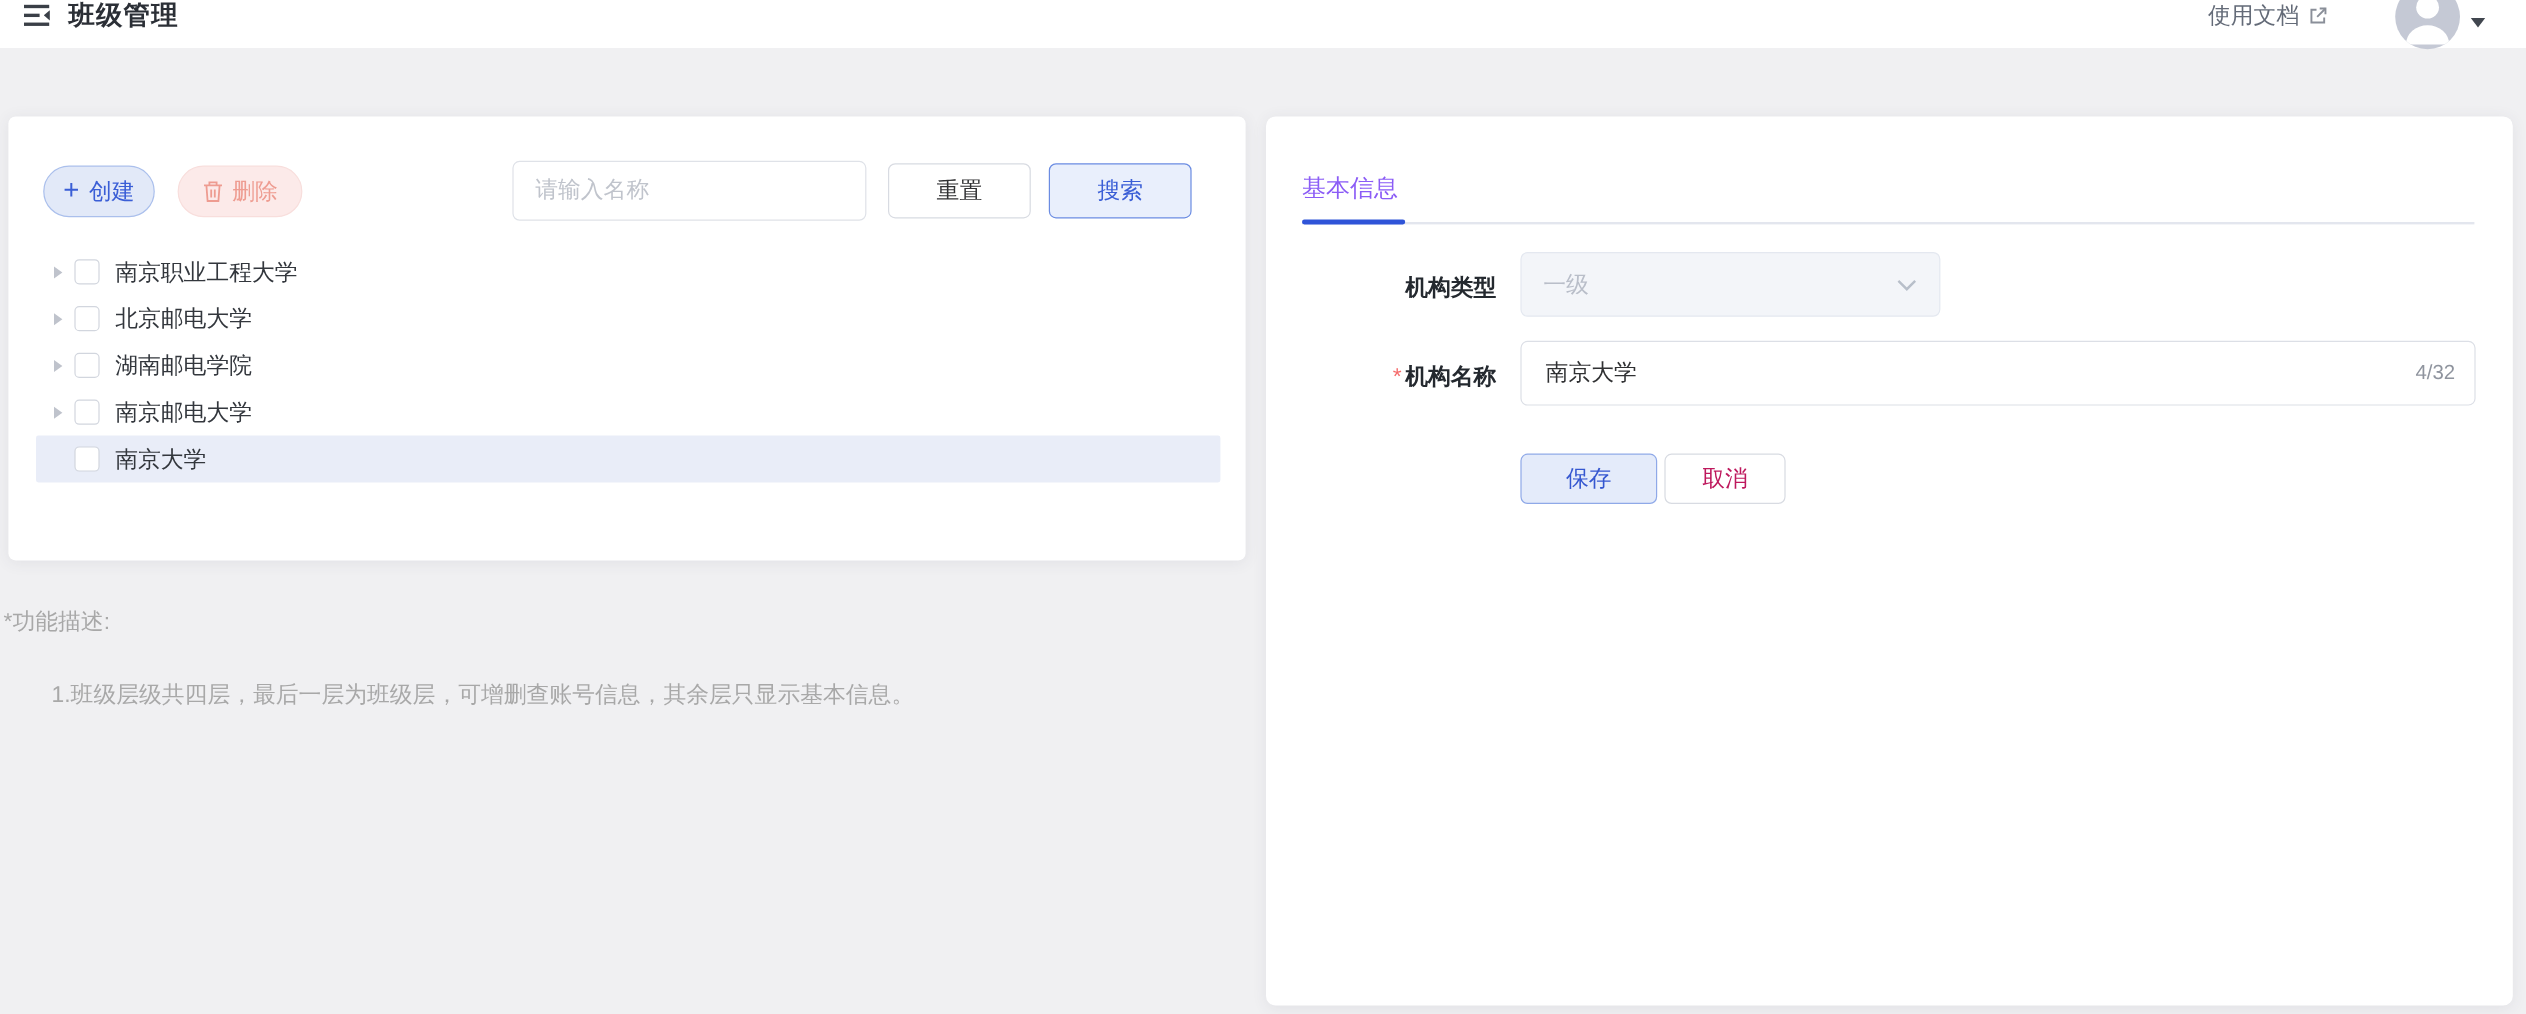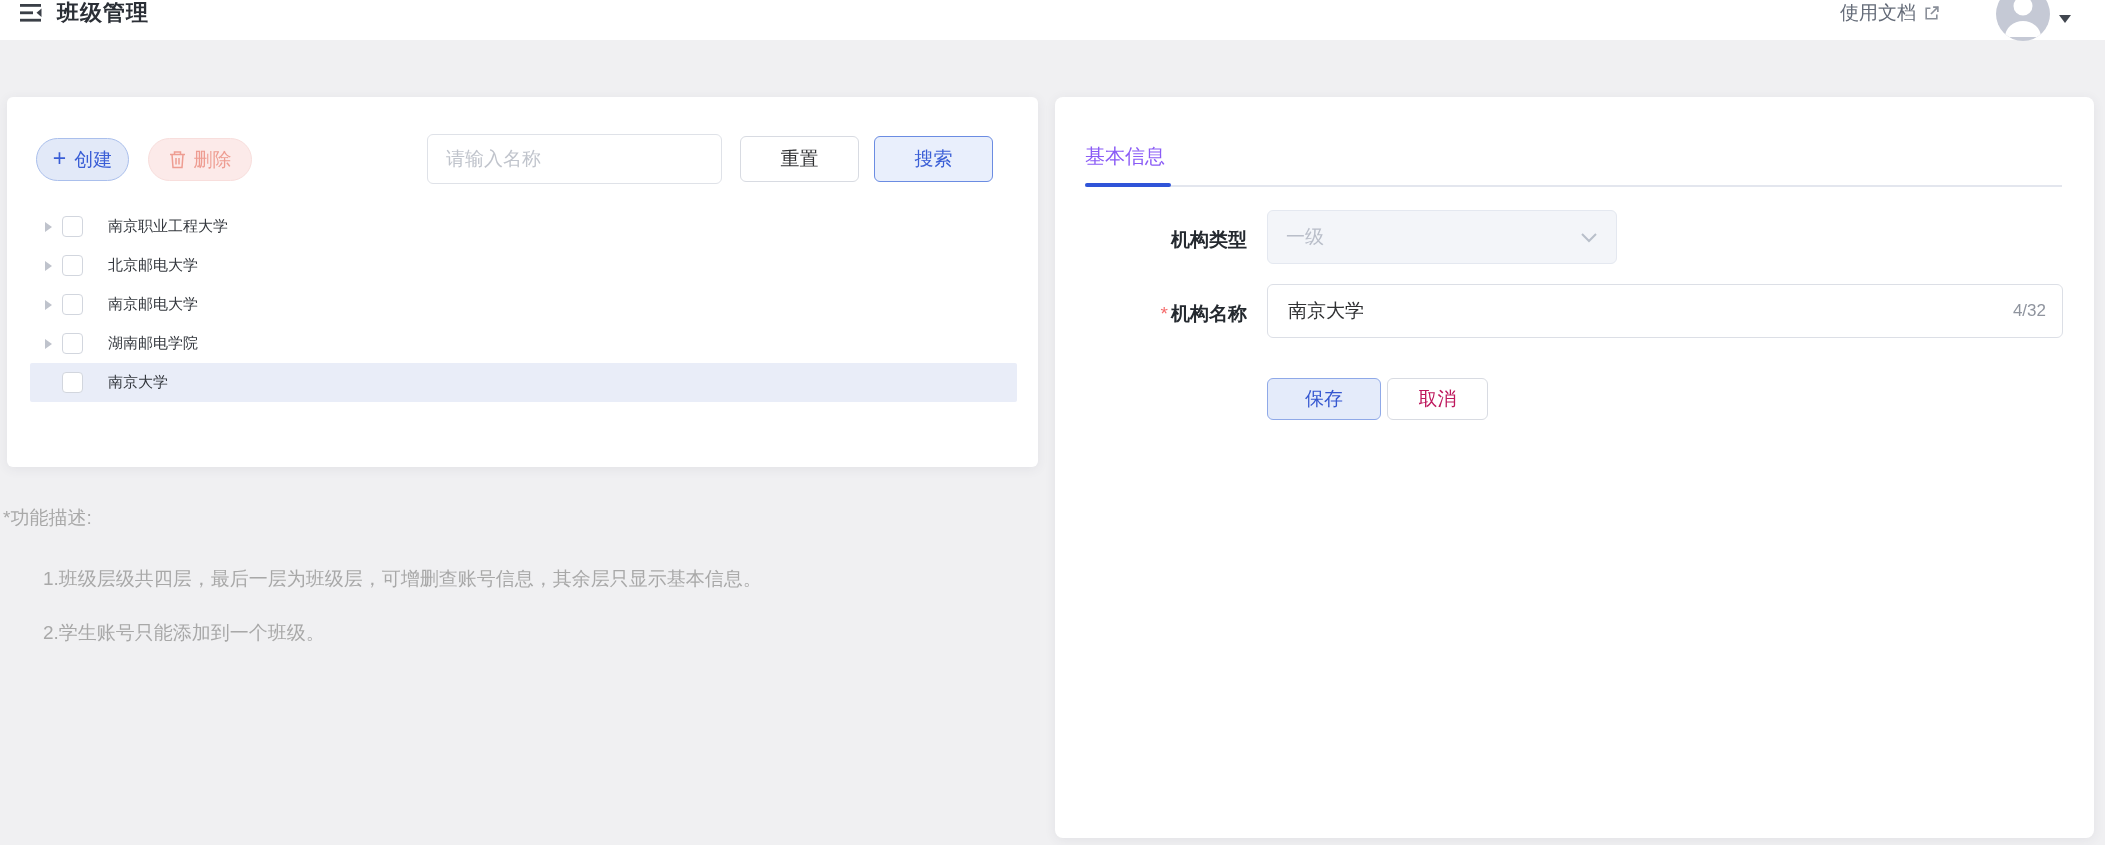--- a/index.html
+++ b/index.html
@@ -31,21 +31,21 @@
   .search-input::placeholder { color:#c0c4cc; }
   .btn-reset  { left:733px; top:39px; width:119px; height:46px; background:#fff; border:1px solid #d8dbe2; border-radius:6px; color:#303133; }
   .btn-search { left:867px; top:39px; width:119px; height:46px; background:#e9effc; border:1px solid #6b8ce2; border-radius:6px; color:#3a5ed6; }
 
   
   .tree { position:absolute; left:0; right:0; top:110px; }
   .tree-row { height:39px; display:flex; align-items:center; margin:0 21px 0 23px; cursor:pointer; border-radius:2px; }
   .tree-row.selected { background:#e9edf8; }
   .caret { width:0; height:0; border-left:7px solid #bfc3cc; border-top:5px solid transparent; border-bottom:5px solid transparent; margin-left:15px; flex:none; }
   .checkbox { width:21px; height:21px; background:#fff; border:1px solid #d2d6de; border-radius:4px; margin-left:10px; flex:none; }
-  .tree-label { margin-left:25px; font-size:15px; color:#33373d; }
+  .tree-label { margin-left:13px; font-size:19px; color:#33373d; }
 
   
   .notes-heading { position:absolute; left:3px; top:505px; font-size:19px; color:#a8a8a8; }
   .notes-lines { position:absolute; left:27px; top:566px; }
   .note-line { font-size:19px; color:#a8a8a8; margin-bottom:28px;margin-left:16px; }
 
   
   .tab-label { position:absolute; left:30px; top:46px; font-size:20px; color:#8b5cf6; cursor:pointer; }
   .tab-bar { position:absolute; left:30px; top:86px; width:86px; height:4px; background:#2f54d8; border-radius:2px; z-index:2; }
   .tab-divider { position:absolute; left:30px; top:88px; width:977px; height:2px; background:#e3e6ee; }
@@ -125,39 +125,38 @@
     <span class="tree-label">南京职业工程大学</span>
   </div>
       <div class="tree-row">
     <span class="caret"></span>
     <span class="checkbox"></span>
     <span class="tree-label">北京邮电大学</span>
   </div>
       <div class="tree-row">
     <span class="caret"></span>
     <span class="checkbox"></span>
-    <span class="tree-label">南京邮电大学</span>
+    <span class="tree-label">湖南邮电学院</span>
   </div>
       <div class="tree-row">
     <span class="caret"></span>
     <span class="checkbox"></span>
-    <span class="tree-label">湖南邮电学院</span>
+    <span class="tree-label">南京邮电大学</span>
   </div>
       <div class="tree-row selected">
     <span class="caret" style="visibility: hidden;"></span>
     <span class="checkbox"></span>
     <span class="tree-label">南京大学</span>
   </div>
     </div>
 </div>
 
 <div class="notes-heading">*功能描述:</div>
 <div class="notes-lines">
     <div class="note-line">1.班级层级共四层，最后一层为班级层，可增删查账号信息，其余层只显示基本信息。</div>
-    <div class="note-line">2.学生账号只能添加到一个班级。</div>
   </div>
 
 <div class="card right-card">
   <span class="tab-label">基本信息</span>
   <span class="tab-bar"></span>
   <span class="tab-divider"></span>
 
   <span class="form-label label-type">机构类型</span>
   <div class="select-box">
     <span class="select-value">一级</span>

